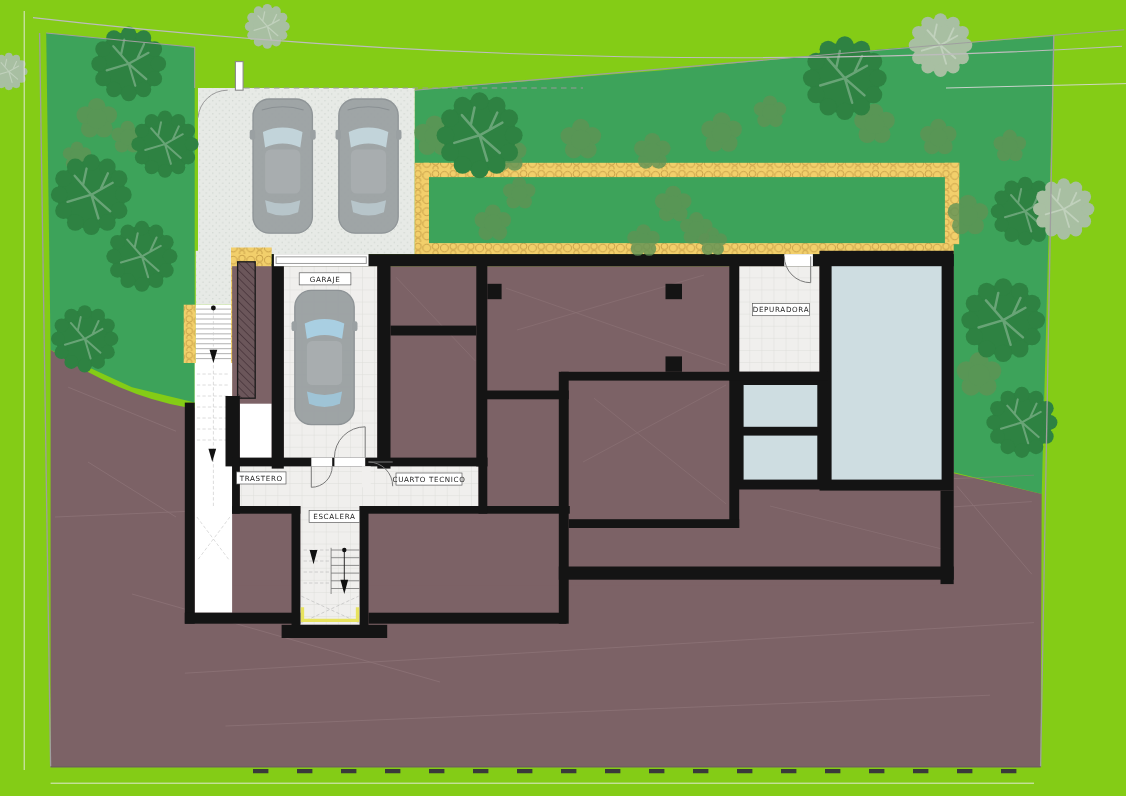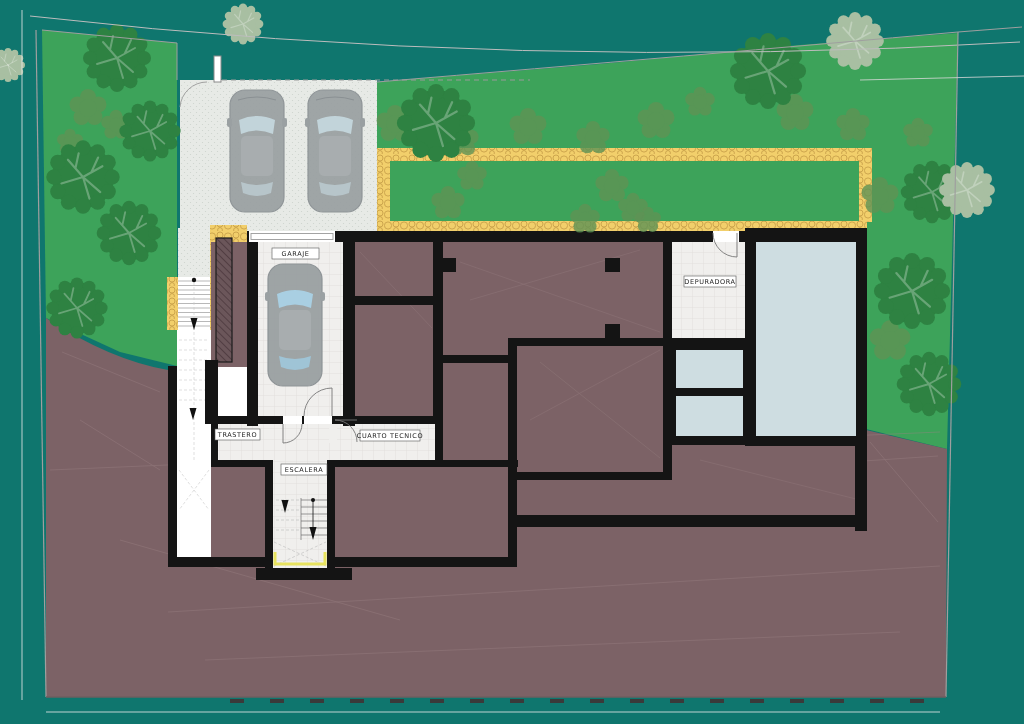--- a/index.html
+++ b/index.html
@@ -1,16 +1,16 @@
 <!DOCTYPE html>
 <html><head>
 <meta charset="utf-8">
 <style>
   html,body{margin:0;padding:0;background:#ffffff;}
-  .stage{width:1024px;height:724px;position:relative;background:#0f766e;overflow:hidden;
+  .stage{width:1024px;height:724px;position:relative;background:#84cc16;overflow:hidden;
          font-family:"DejaVu Sans", sans-serif;}
   svg{display:block;}
   .room-label-text{font-family:"DejaVu Sans", sans-serif;font-size:6.5px;letter-spacing:.6px;fill:#1c1c1c;}
 </style>
 </head>
 <body>
 
 <div class="stage">
 <svg width="1024" height="724" viewBox="0 0 1024 724">
 

